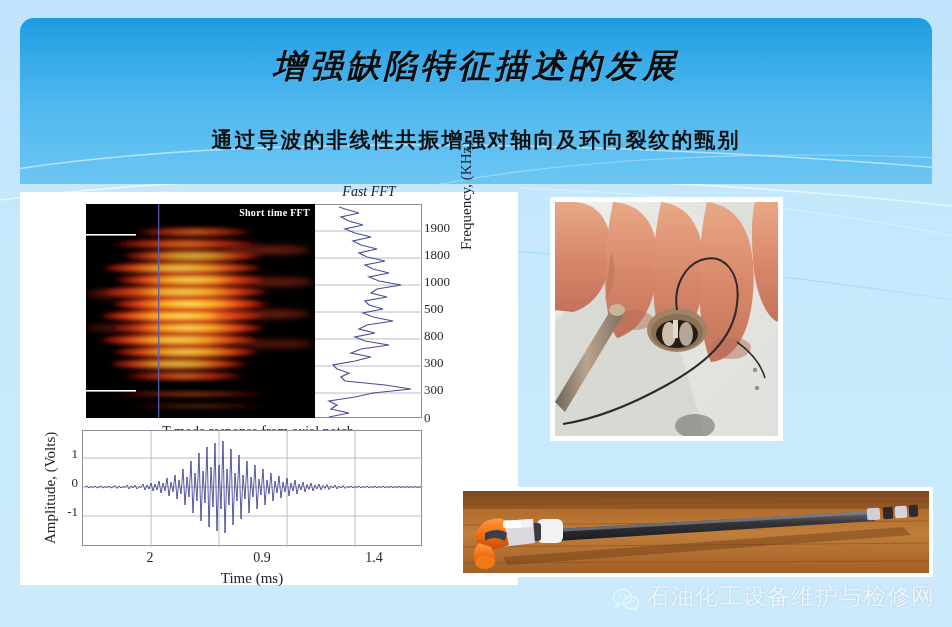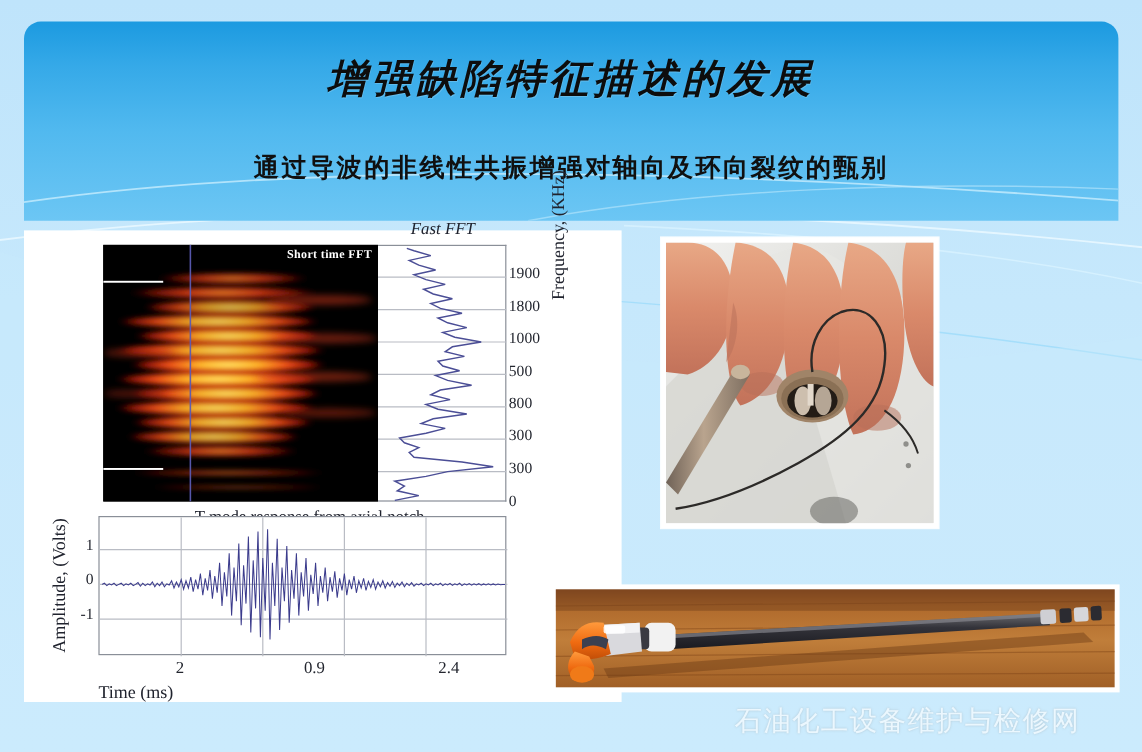--- a/index.html
+++ b/index.html
@@ -77,42 +77,41 @@
     font-family:"Liberation Serif", serif;font-size:13px;color:#23262f;}
   .amp-axis-label{
     position:absolute;left:22px;top:352px;
     font-family:"Liberation Serif", serif;font-size:15px;color:#20232e;
     transform:rotate(-90deg);transform-origin:left top;white-space:nowrap;
   }
   .time-ticks{position:absolute;left:62px;top:358px;width:340px;height:20px;}
   .time-ticks div{position:absolute;transform:translateX(-50%);
     font-family:"Liberation Serif", serif;font-size:14px;color:#23262f;}
   .time-axis-label{
-    position:absolute;left:62px;top:378px;width:340px;text-align:left;
+    position:absolute;left:62px;top:378px;width:340px;text-align:center;
     font-family:"Liberation Serif", serif;font-size:15px;color:#20232e;
   }
 
   
   .photo-top{
     position:absolute;left:551px;top:198px;width:231px;height:242px;
     background:#ffffff;padding:4px;box-sizing:border-box;
     box-shadow:0 0 0 1px rgba(255,255,255,.9);
   }
   .photo-bot{
     position:absolute;left:459px;top:487px;width:474px;height:90px;
     background:#ffffff;padding:4px;box-sizing:border-box;
   }
   .photo-top svg,.photo-bot svg{display:block;width:100%;height:100%;}
 
   
   .watermark{
     position:absolute;left:612px;top:578px;height:34px;
     display:flex;align-items:flex-end;gap:7px;
     opacity:.62;
-    flex-direction:column;
   }
   .wm-text{
     font-family:"Liberation Serif", serif;font-size:23px;color:#ffffff;
     letter-spacing:1px;white-space:nowrap;
     text-shadow:0 0 2px rgba(120,120,120,.55);
   }
 </style>
 </head>
 <body>
 
@@ -244,21 +243,21 @@
     <div class="amp-ticks">
       <div style="top:22px">1</div>
       <div style="top:51px">0</div>
       <div style="top:80px">-1</div>
     </div>
     <div class="amp-axis-label">Amplitude, (Volts)</div>
 
     <div class="time-ticks">
       <div style="left:68px">2</div>
       <div style="left:180px">0.9</div>
-      <div style="left:292px">2.4</div>
+      <div style="left:292px">1.4</div>
     </div>
     <div class="time-axis-label">Time (ms)</div>
   </div>
 
   <div class="photo-top">
     <svg viewBox="0 0 223 234" preserveAspectRatio="none">
       <defs>
         <linearGradient id="skin" x1="0" y1="0" x2="0" y2="1">
           <stop offset="0%" stop-color="#e8a886"></stop>
           <stop offset="50%" stop-color="#d9896a"></stop>

